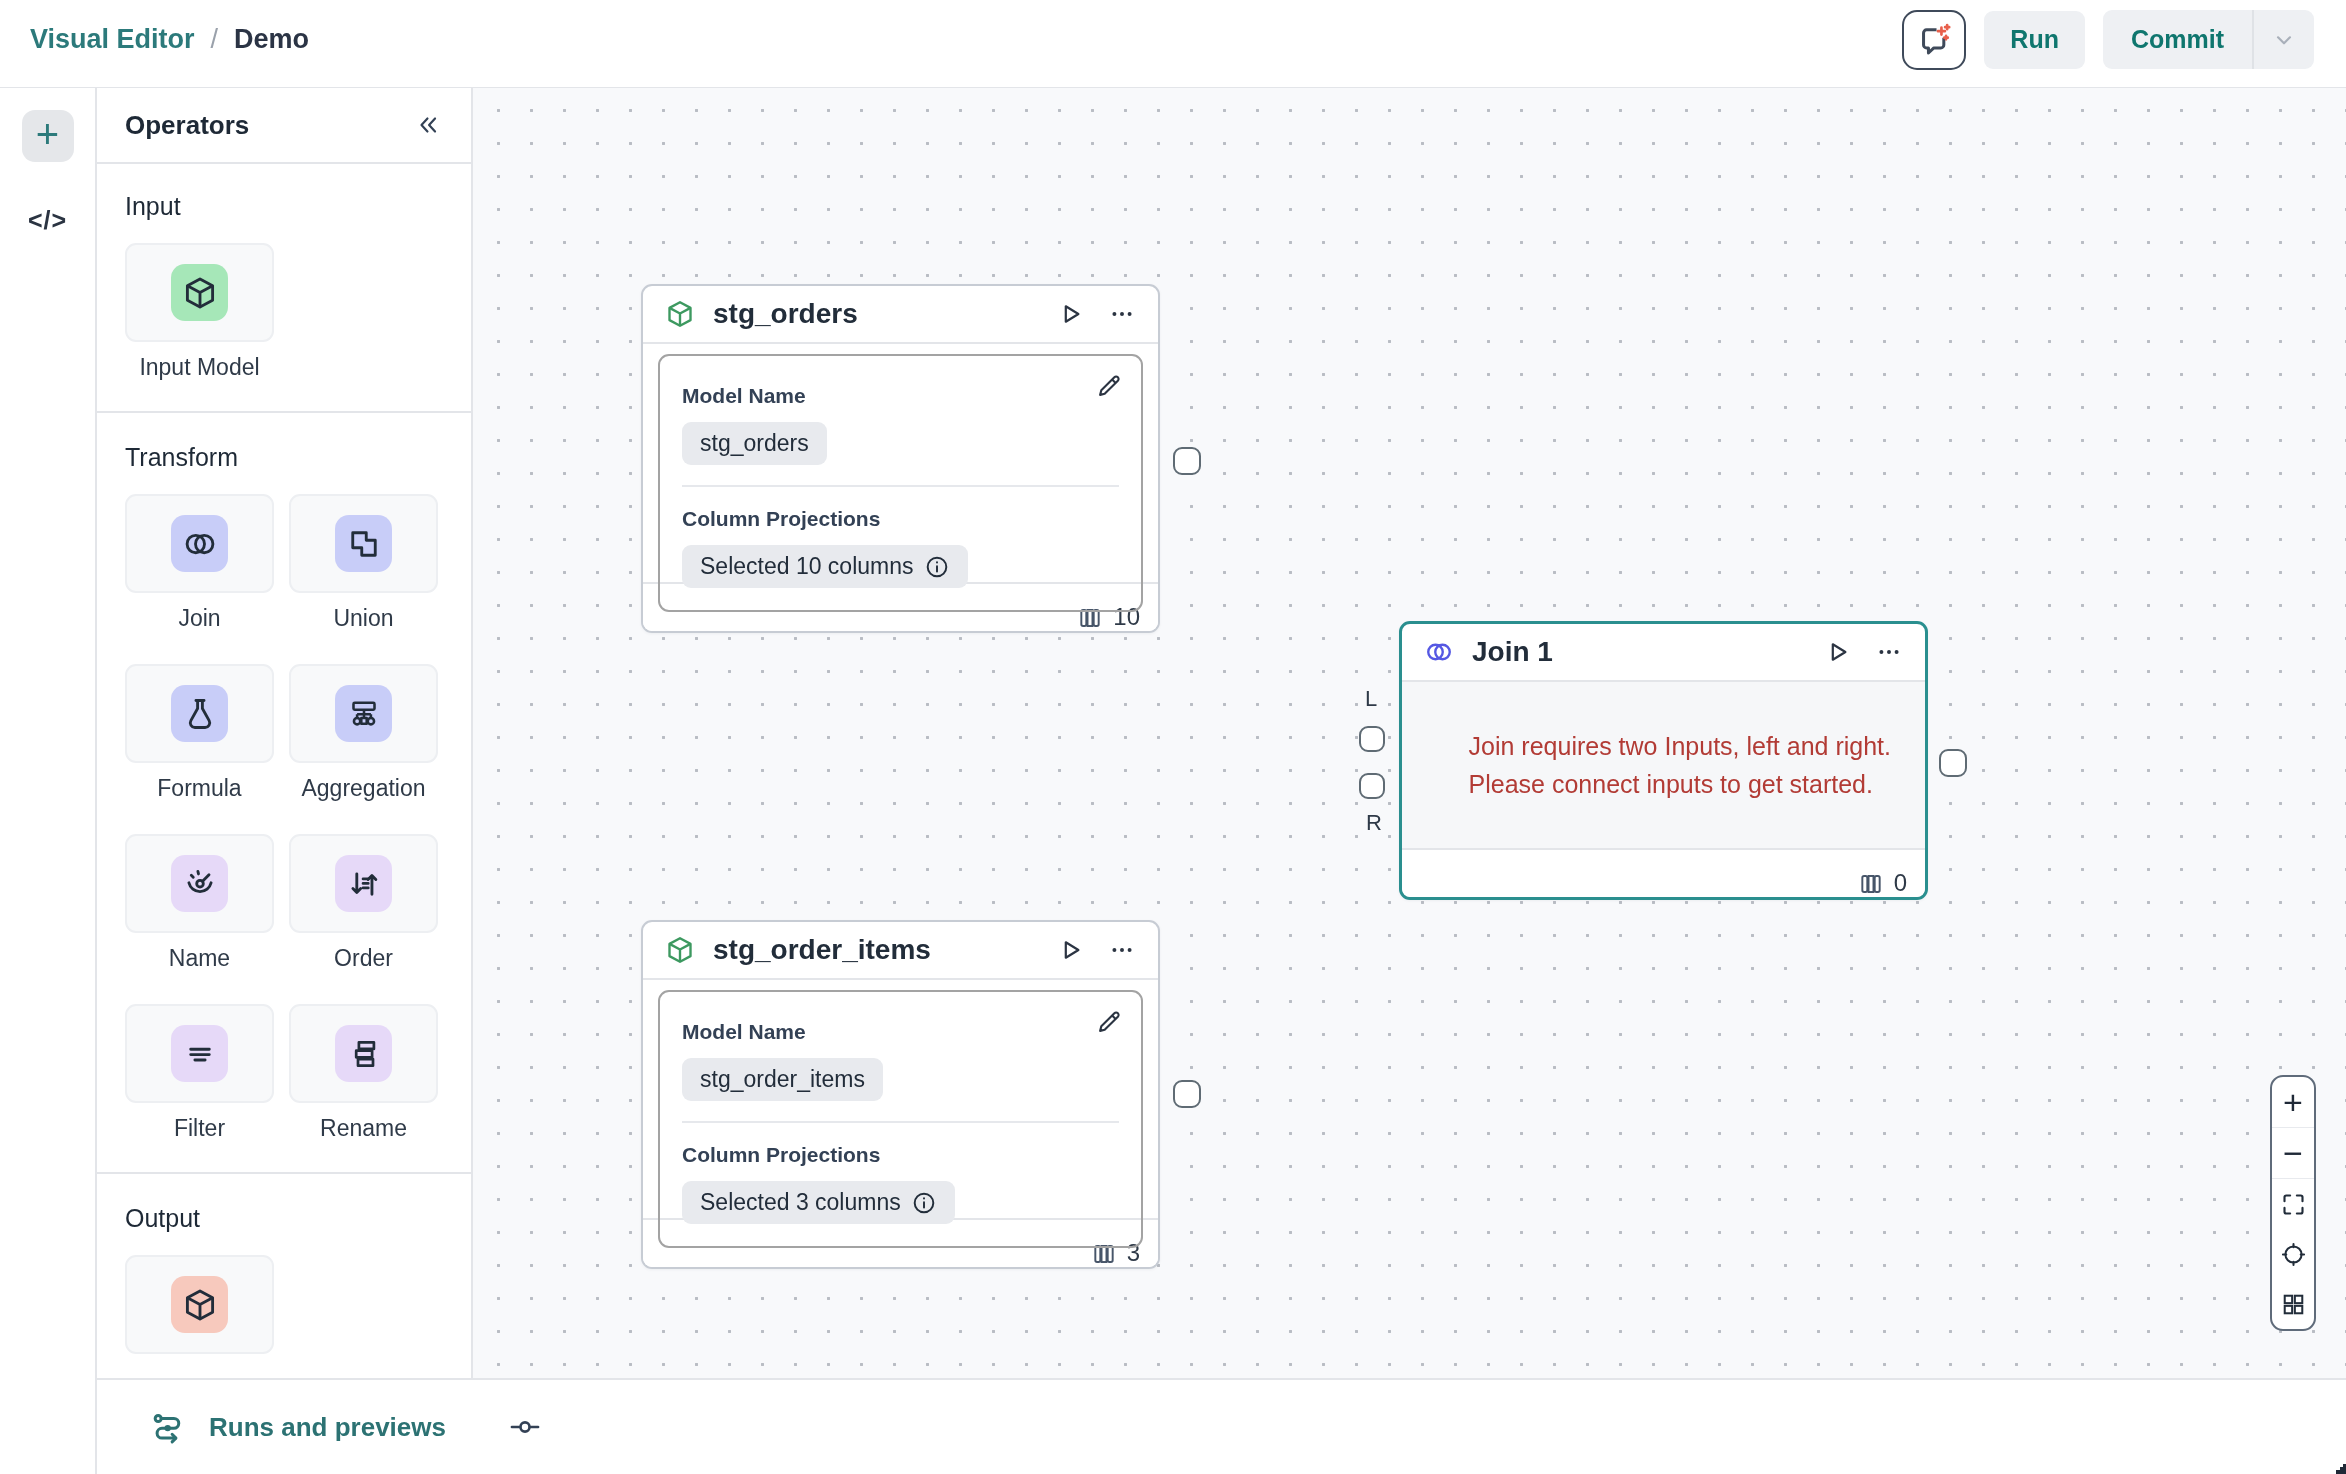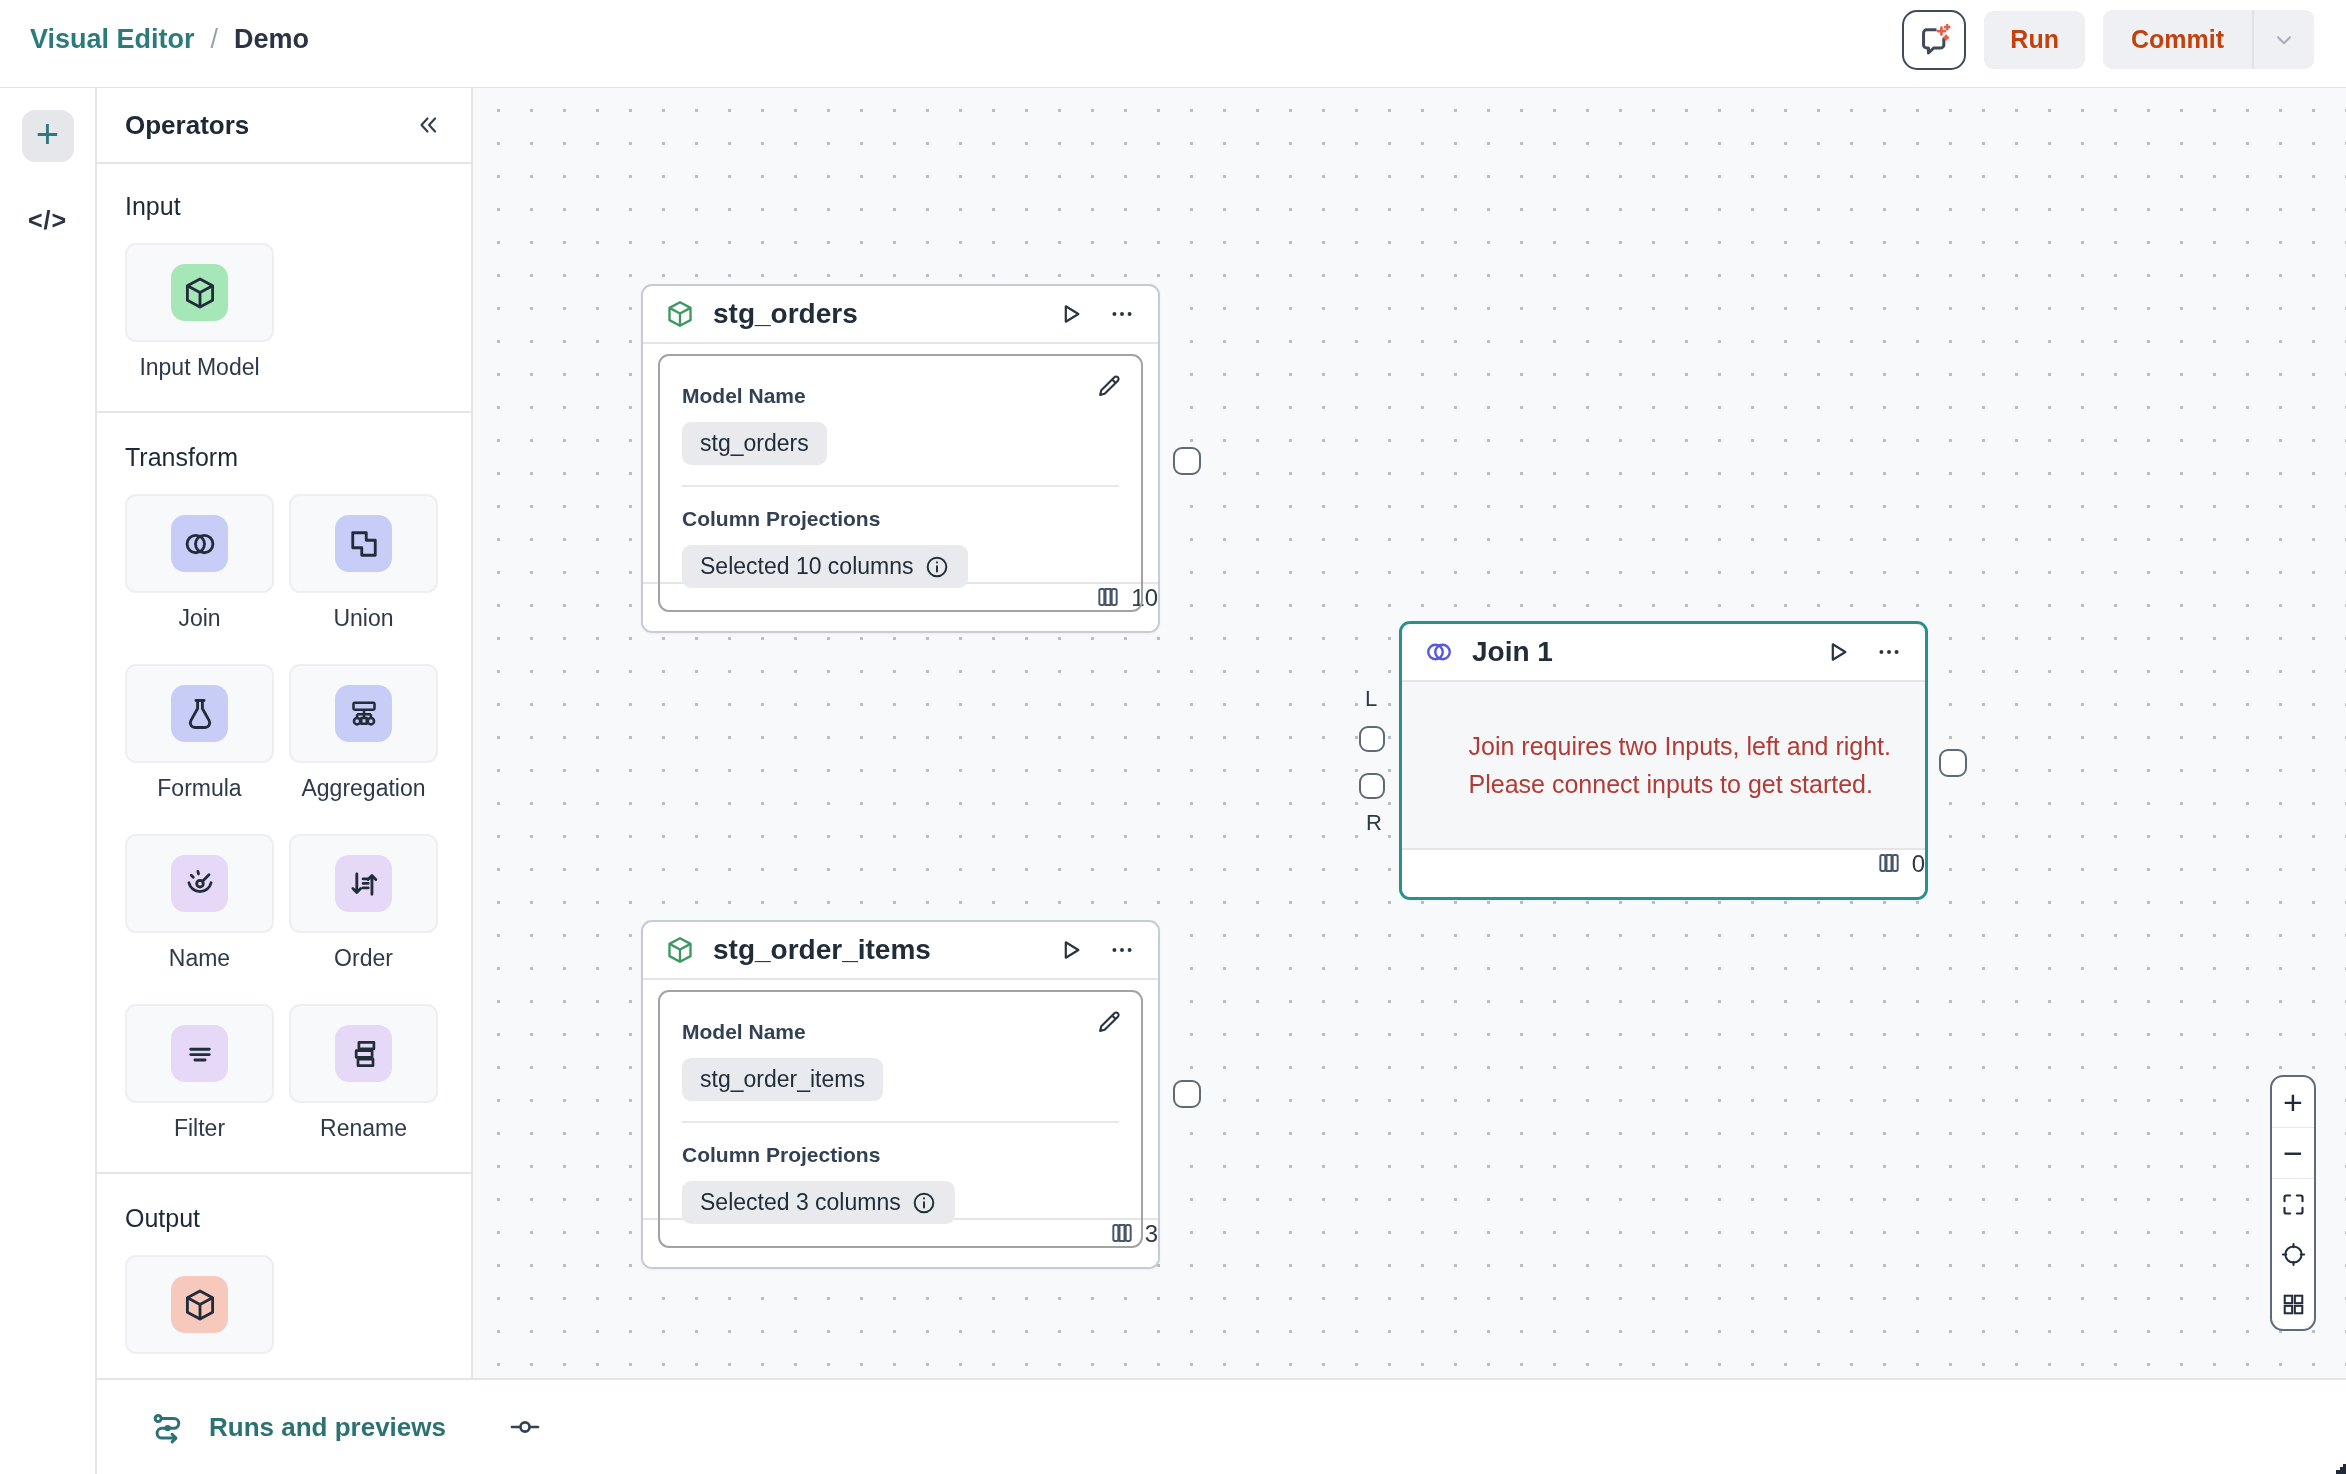--- a/index.html
+++ b/index.html
@@ -9,21 +9,21 @@
   
   .topbar { height:88px; display:flex; align-items:center; justify-content:space-between;
     padding:0 32px 8px 30px; background:#fff; border-bottom:1px solid #e3e5e9; }
   .breadcrumb { display:flex; align-items:center; gap:16px; font-size:27px; font-weight:bold; }
   .crumb-root { color:#2c7a7b; cursor:pointer; }
   .crumb-sep { color:#9aa1ab; font-weight:normal; }
   .crumb-current { color:#2b3445; }
   .topbar-right { display:flex; align-items:center; gap:18px; }
   .ai-btn { width:64px; height:60px; border:2.5px solid #3f4a5a; border-radius:15px;
     background:#fff; display:flex; align-items:center; justify-content:center; cursor:pointer; }
-  .btn-disabled { background:#eef0f3; border:none; border-radius:9px; color:#c2410c;
+  .btn-disabled { background:#eef0f3; border:none; border-radius:9px; color:#0f766e;
     font-size:25px; font-weight:bold; display:flex; align-items:center; }
   .run-btn { padding:0 26px; height:58px; }
   .commit-btn { height:59px; }
   .commit-main { padding:0 28px; display:flex; align-items:center; height:100%; }
   .commit-caret { width:62px; height:100%; display:flex; align-items:center; justify-content:center;
     border-left:2px solid #dfe2e6; }
 
   
   .main { display:flex; height:1386px; }
   .rail { width:97px; background:#fff; border-right:2px solid #e3e5e9; display:flex;
@@ -79,21 +79,21 @@
   .node-body { flex:1; min-height:0; }
   .inner-card { margin:10px 15px; border:2px solid #a3a3a3; border-radius:11px;
     padding:28px 22px 22px 22px; position:relative; }
   .field-label { font-size:21px; font-weight:bold; color:#334155; margin-bottom:14px; }
   .pencil-btn { position:absolute; top:16px; right:18px; background:none; border:none;
     cursor:pointer; color:#2b3442; display:flex; }
   .pill { display:inline-flex; align-items:center; gap:10px; background:#e8eaee;
     border-radius:9px; padding:8px 18px; font-size:23px; color:#222d3a; }
   .card-divider { border:none; border-top:2px solid #e6e8ec; margin:20px 0; }
   .node-footer { height:49px; flex:none; border-top:2px solid #e3e5e9; display:flex;
-    align-items:flex-start; justify-content:flex-end; gap:10px; 
+    align-items:flex-end; justify-content:flex-end; gap:10px; padding-right:18px;
     font-size:24px; color:#2f3a48; border-radius:0 0 9px 9px; background:#fff; }
   .join-body { background:#f6f7f9; display:flex; align-items:center; justify-content:flex-end;
     padding:0 34px; }
   .join-error { color:#b23b35; font-size:25px; line-height:38px; text-align:left; }
 
   .handle { position:absolute; width:28px; height:28px; background:#fff;
     border:2.5px solid #5f6b74; border-radius:9px; cursor:crosshair; }
   .handle-sm { width:26px; height:26px; }
   .handle-label { position:absolute; font-size:22px; color:#2f3a48; }
 

